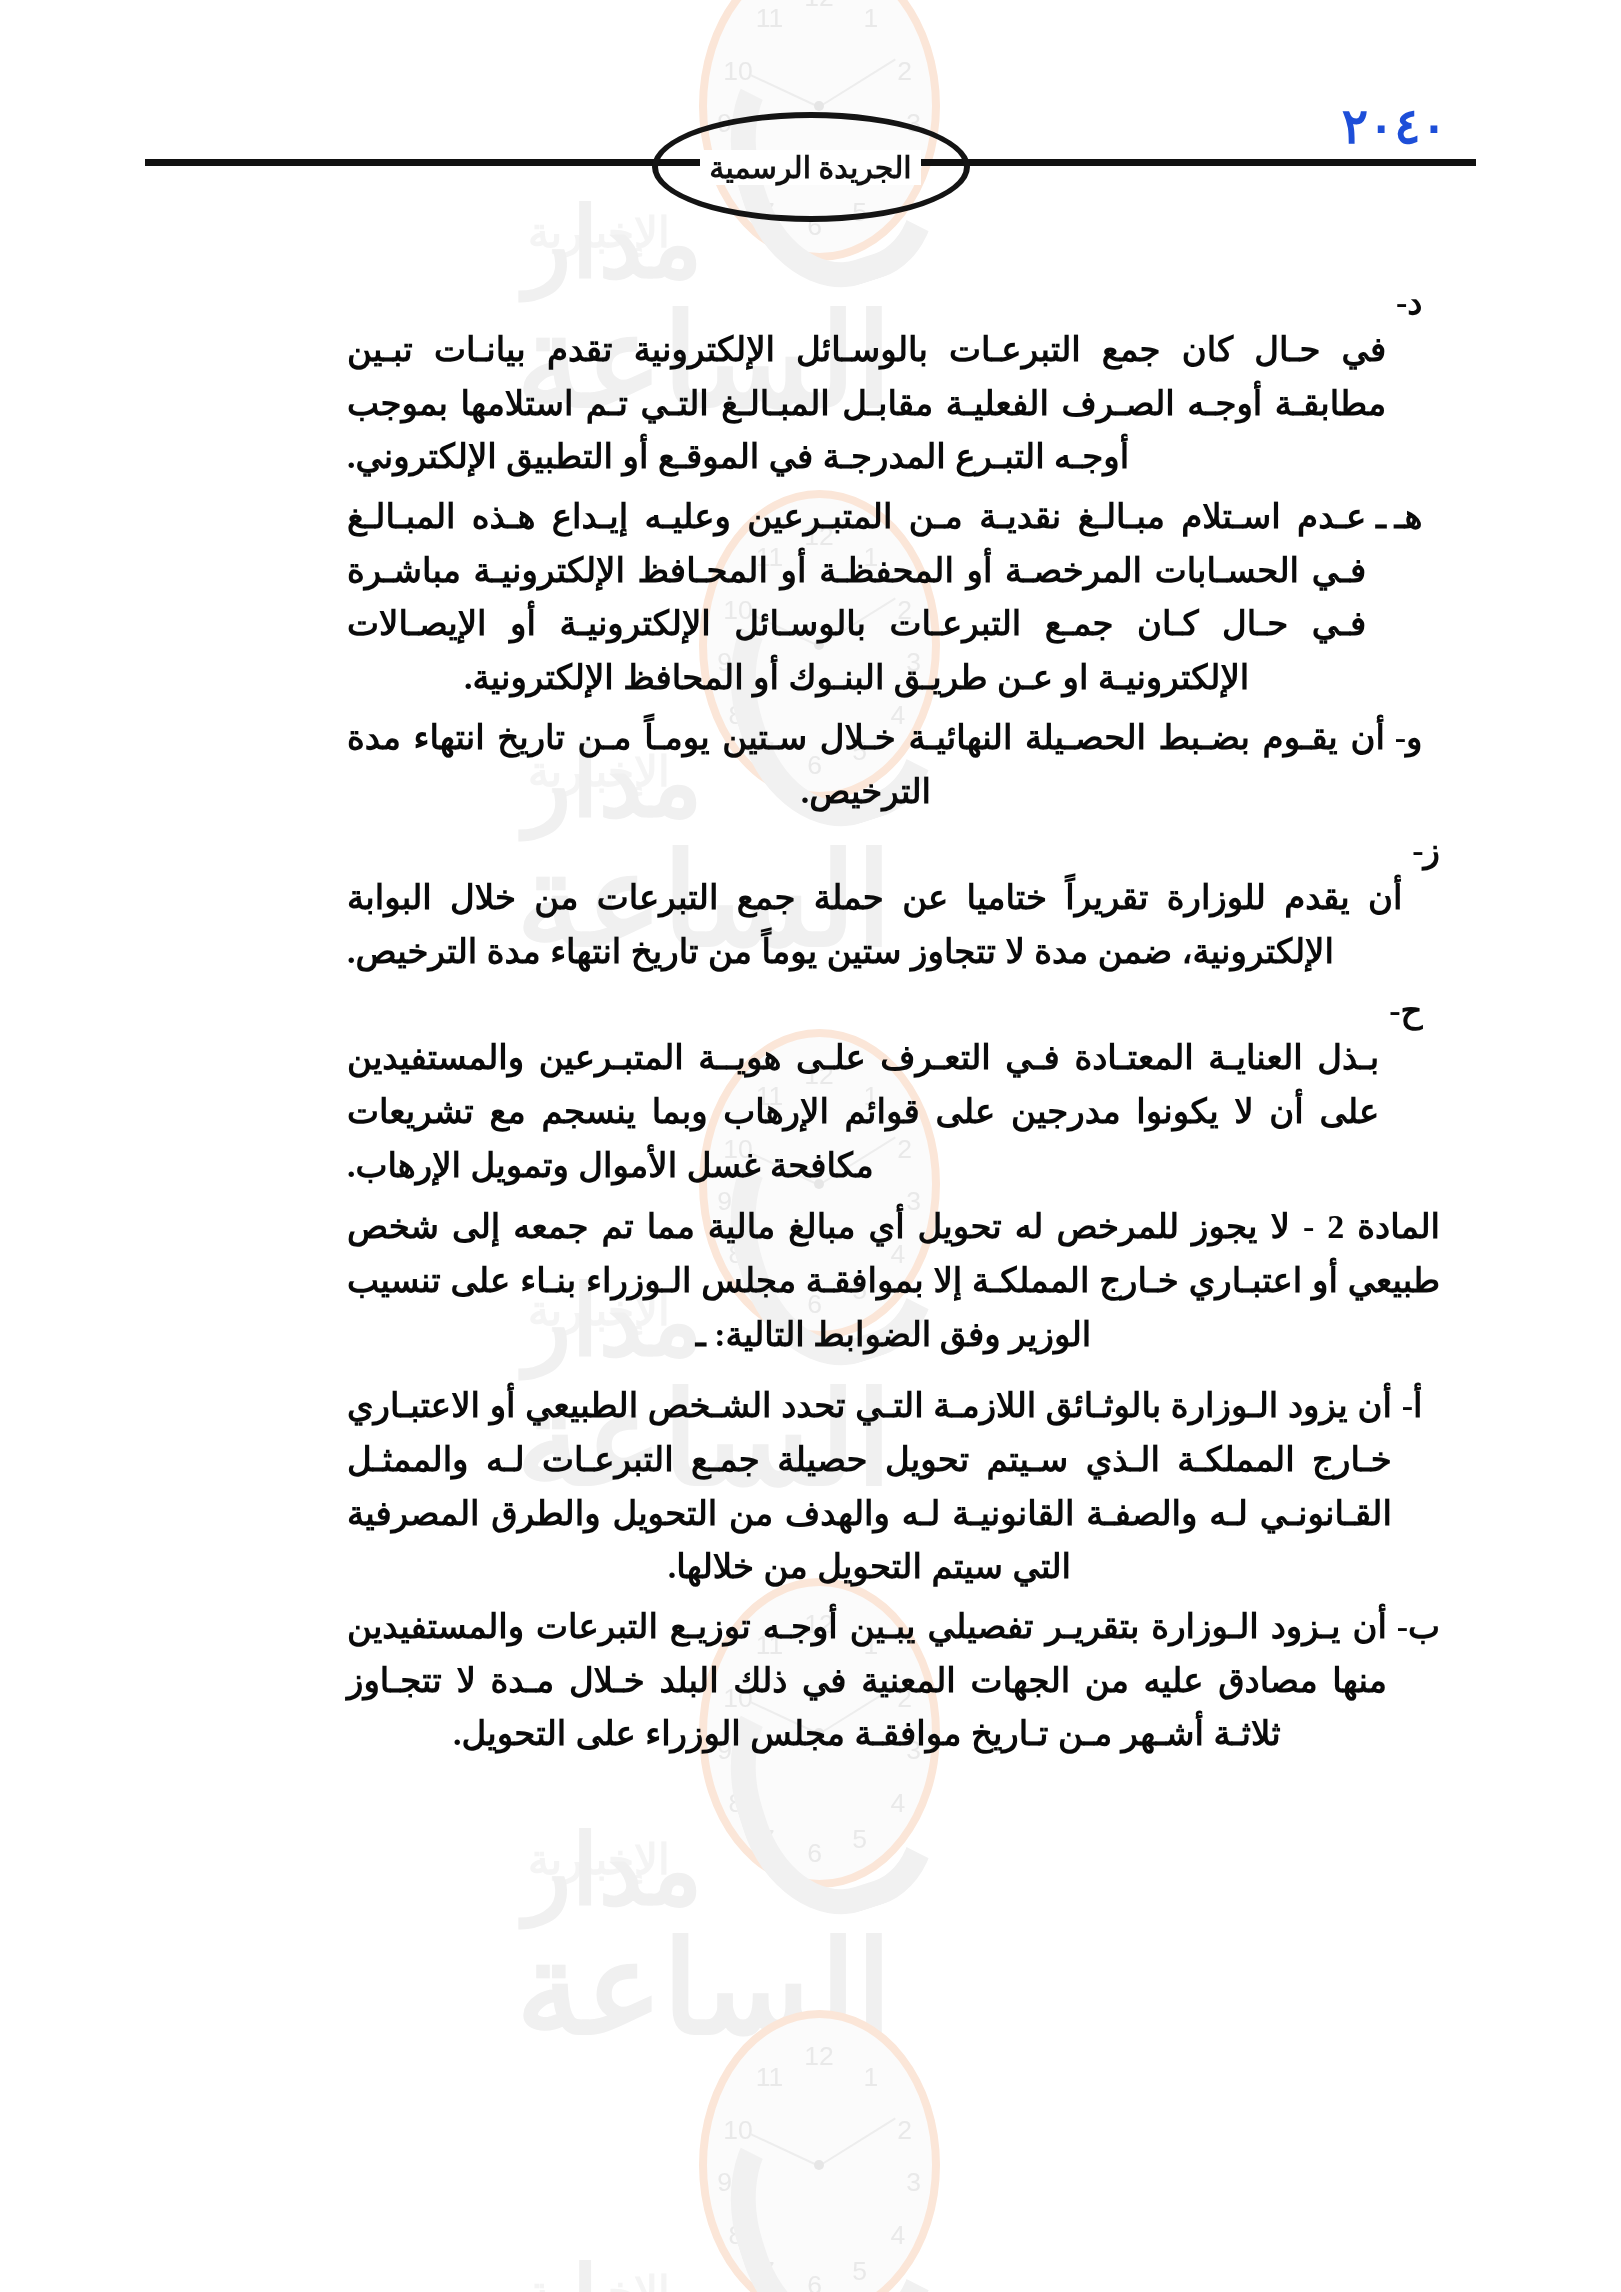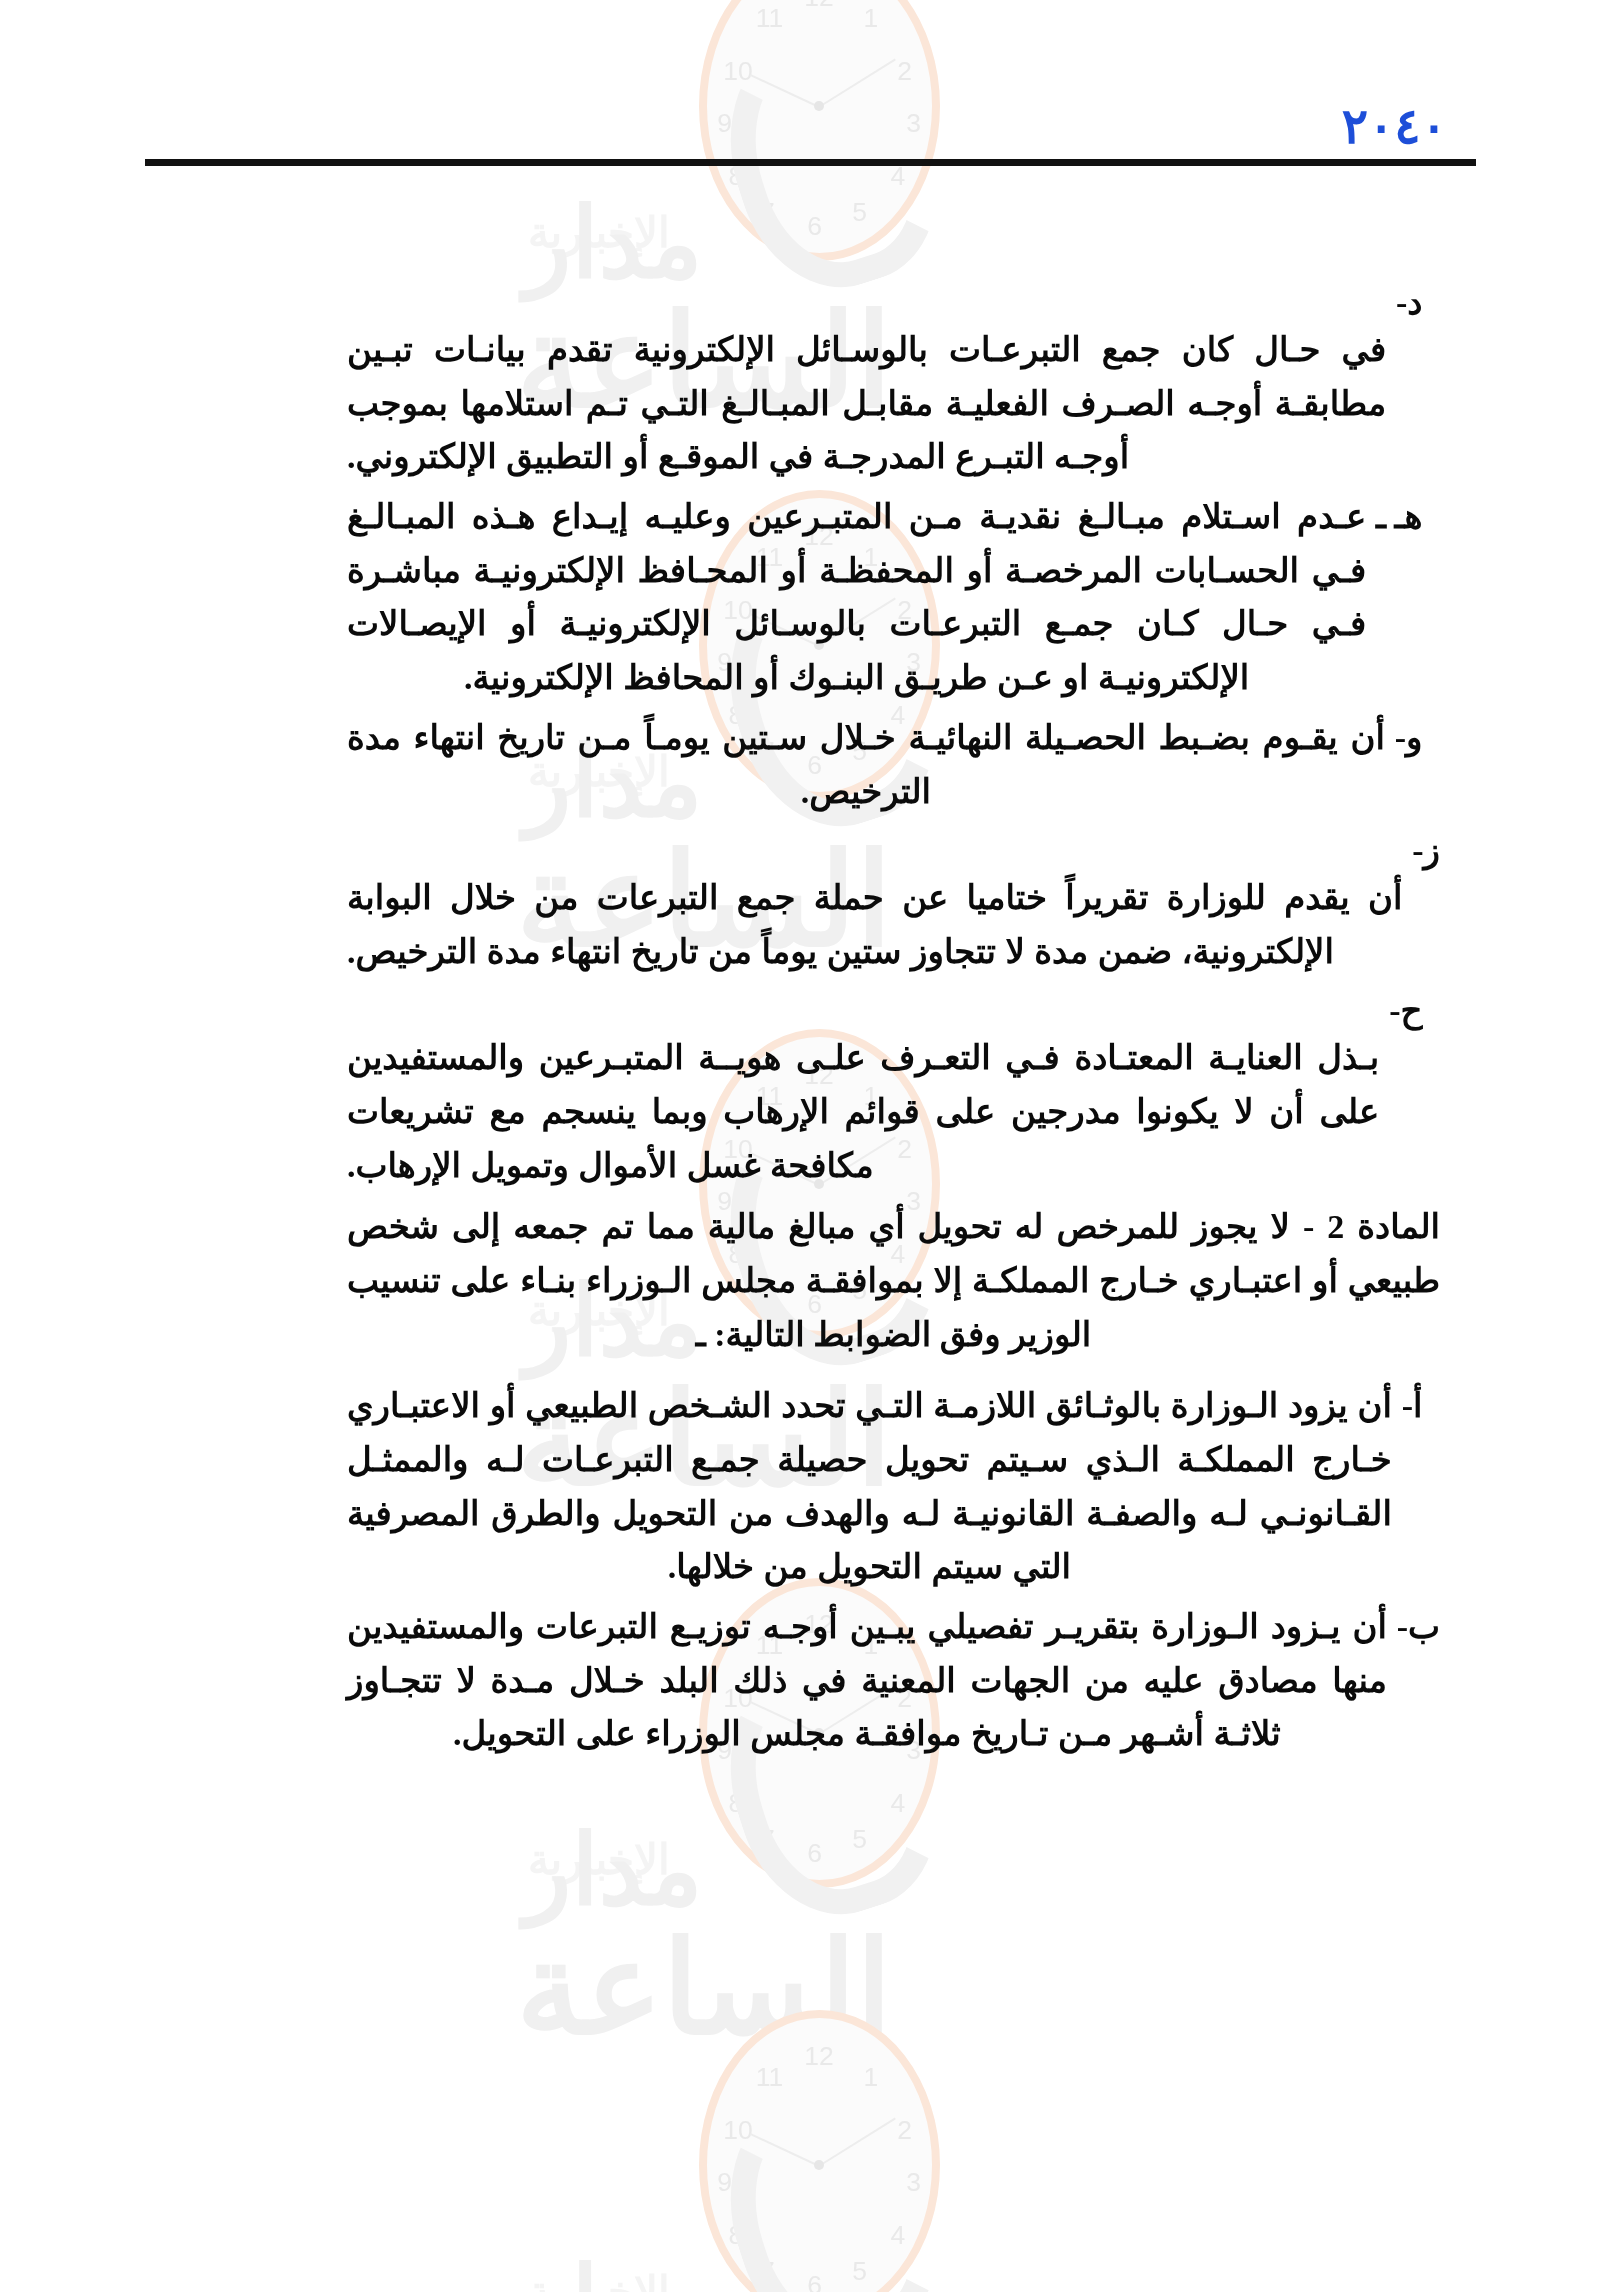--- a/index.html
+++ b/index.html
@@ -339,20 +339,23 @@
       <div class="wm-ikhbar">الإخبارية</div>
       <div class="wm-madar">مدار</div>
 
     </div>
 
   </div>
 
   <div class="header">
     <div class="folio">٢٠٤٠</div>
     <div class="rule"></div>
+    <div class="gazette-oval">
+      <span>الجريدة الرسمية</span>
+    </div>
   </div>
 
   <div class="body-col">
 
     <div class="clause pad-a indent-left">
       <div class="marker">د-</div>
       <div class="ctext">في حـال كان جمع التبرعـات بالوسـائل الإلكترونية تقدم بيانـات تبـين مطابقـة أوجـه الصـرف الفعليـة مقابـل المبـالـغ التـي تـم استلامها بموجب أوجـه التبـرع المدرجـة في الموقـع أو التطبيق الإلكتروني.</div>
     </div>
 
     <div class="clause pad-a">

